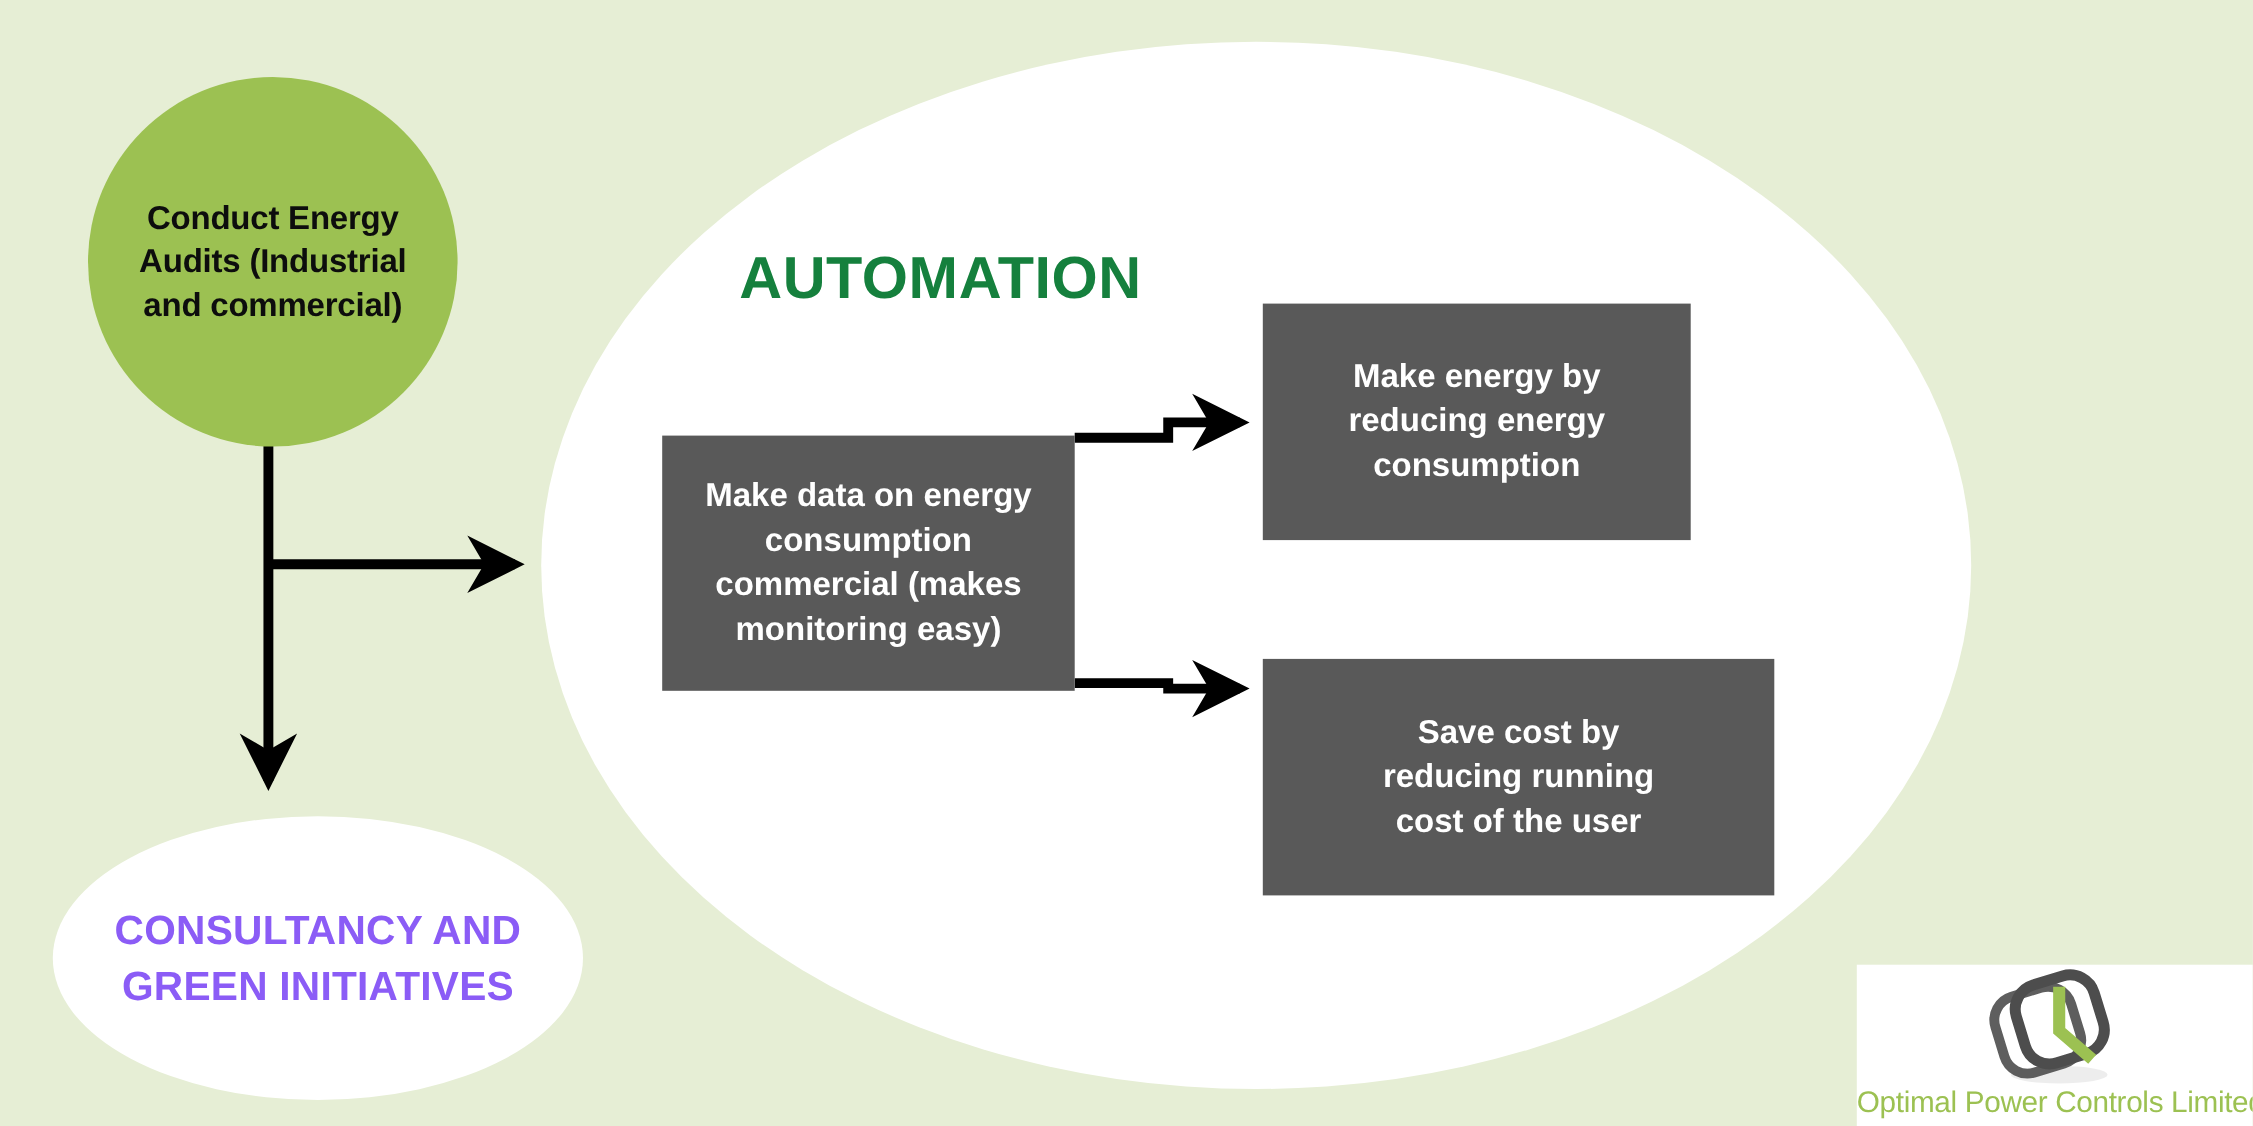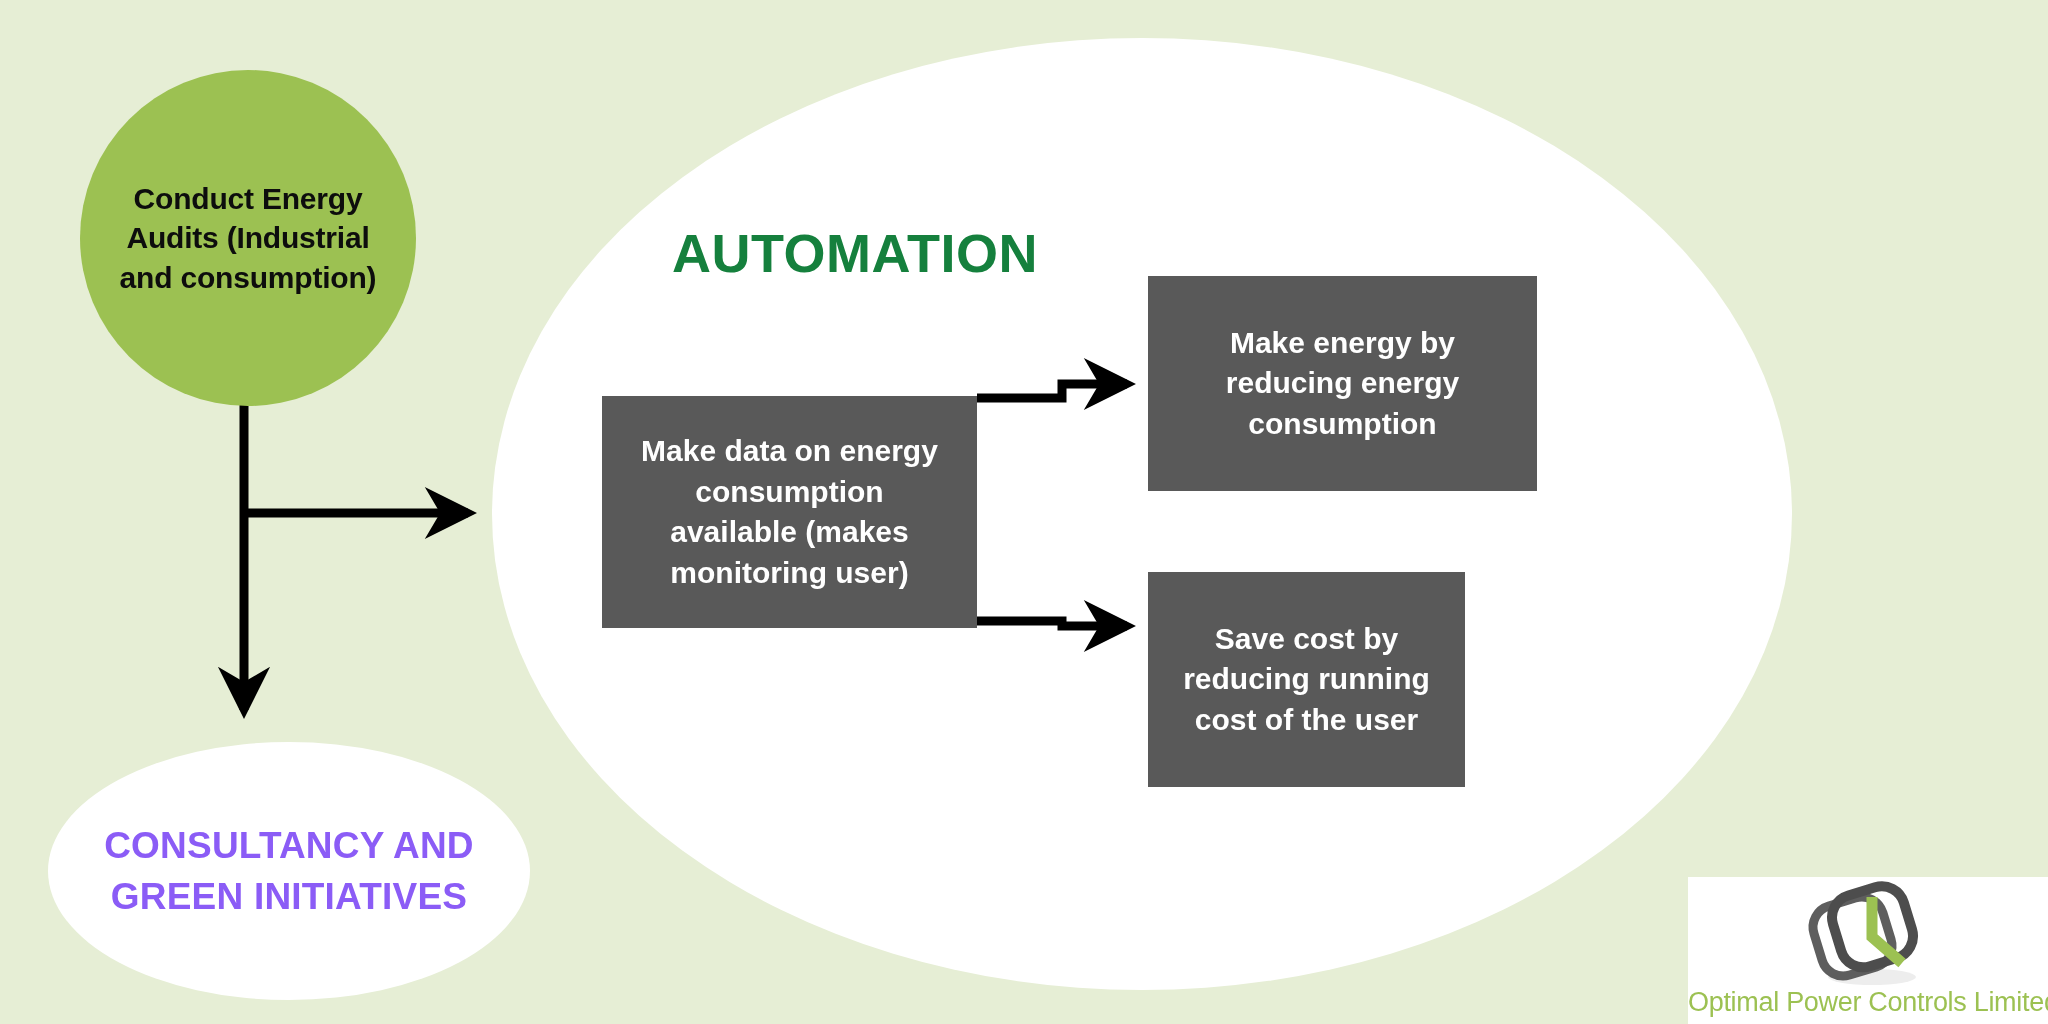--- a/index.html
+++ b/index.html
@@ -118,22 +118,22 @@
     top: 276px;
     width: 389px;
     height: 215px;
   }
   #box-energy .gbox-text {
     width: 290px;
     font-size: 30px;
   }
   #box-cost {
     left: 1148px;
-    top: 572px;
-    width: 317px;
+    top: 599px;
+    width: 465px;
     height: 215px;
   }
   #box-cost .gbox-text {
     width: 290px;
     font-size: 30px;
   }
 
   
   .connectors {
     position: absolute;
@@ -188,31 +188,31 @@
     <path d="M 244,400 L 244,710" stroke="#000000" stroke-width="9" fill="none" marker-end="url(#arrowhead)"></path>
 
     <path d="M 244,513 L 468,513" stroke="#000000" stroke-width="9" fill="none" marker-end="url(#arrowhead)"></path>
 
     <path d="M 977,398 L 1062,398 L 1062,384 L 1127,384" stroke="#000000" stroke-width="9" fill="none" marker-end="url(#arrowhead)"></path>
 
     <path d="M 977,621 L 1062,621 L 1062,626 L 1127,626" stroke="#000000" stroke-width="9" fill="none" marker-end="url(#arrowhead)"></path>
   </svg>
 
   <div class="green-circle">
-    <div class="green-circle-text">Conduct Energy Audits (Industrial and consumption)</div>
+    <div class="green-circle-text">Conduct Energy Audits (Industrial and commercial)</div>
   </div>
 
   <div class="white-ellipse">
     <div class="white-ellipse-text">CONSULTANCY AND GREEN INITIATIVES</div>
   </div>
 
   <div class="automation-title">AUTOMATION</div>
 
   <div class="gbox" id="box-source">
-    <div class="gbox-text">Make data on energy consumption available (makes monitoring user)</div>
+    <div class="gbox-text">Make data on energy consumption commercial (makes monitoring easy)</div>
   </div>
 
   <div class="gbox" id="box-energy">
     <div class="gbox-text">Make energy by reducing energy consumption</div>
   </div>
 
   <div class="gbox" id="box-cost">
     <div class="gbox-text">Save cost by reducing running cost of the user</div>
   </div>
 

